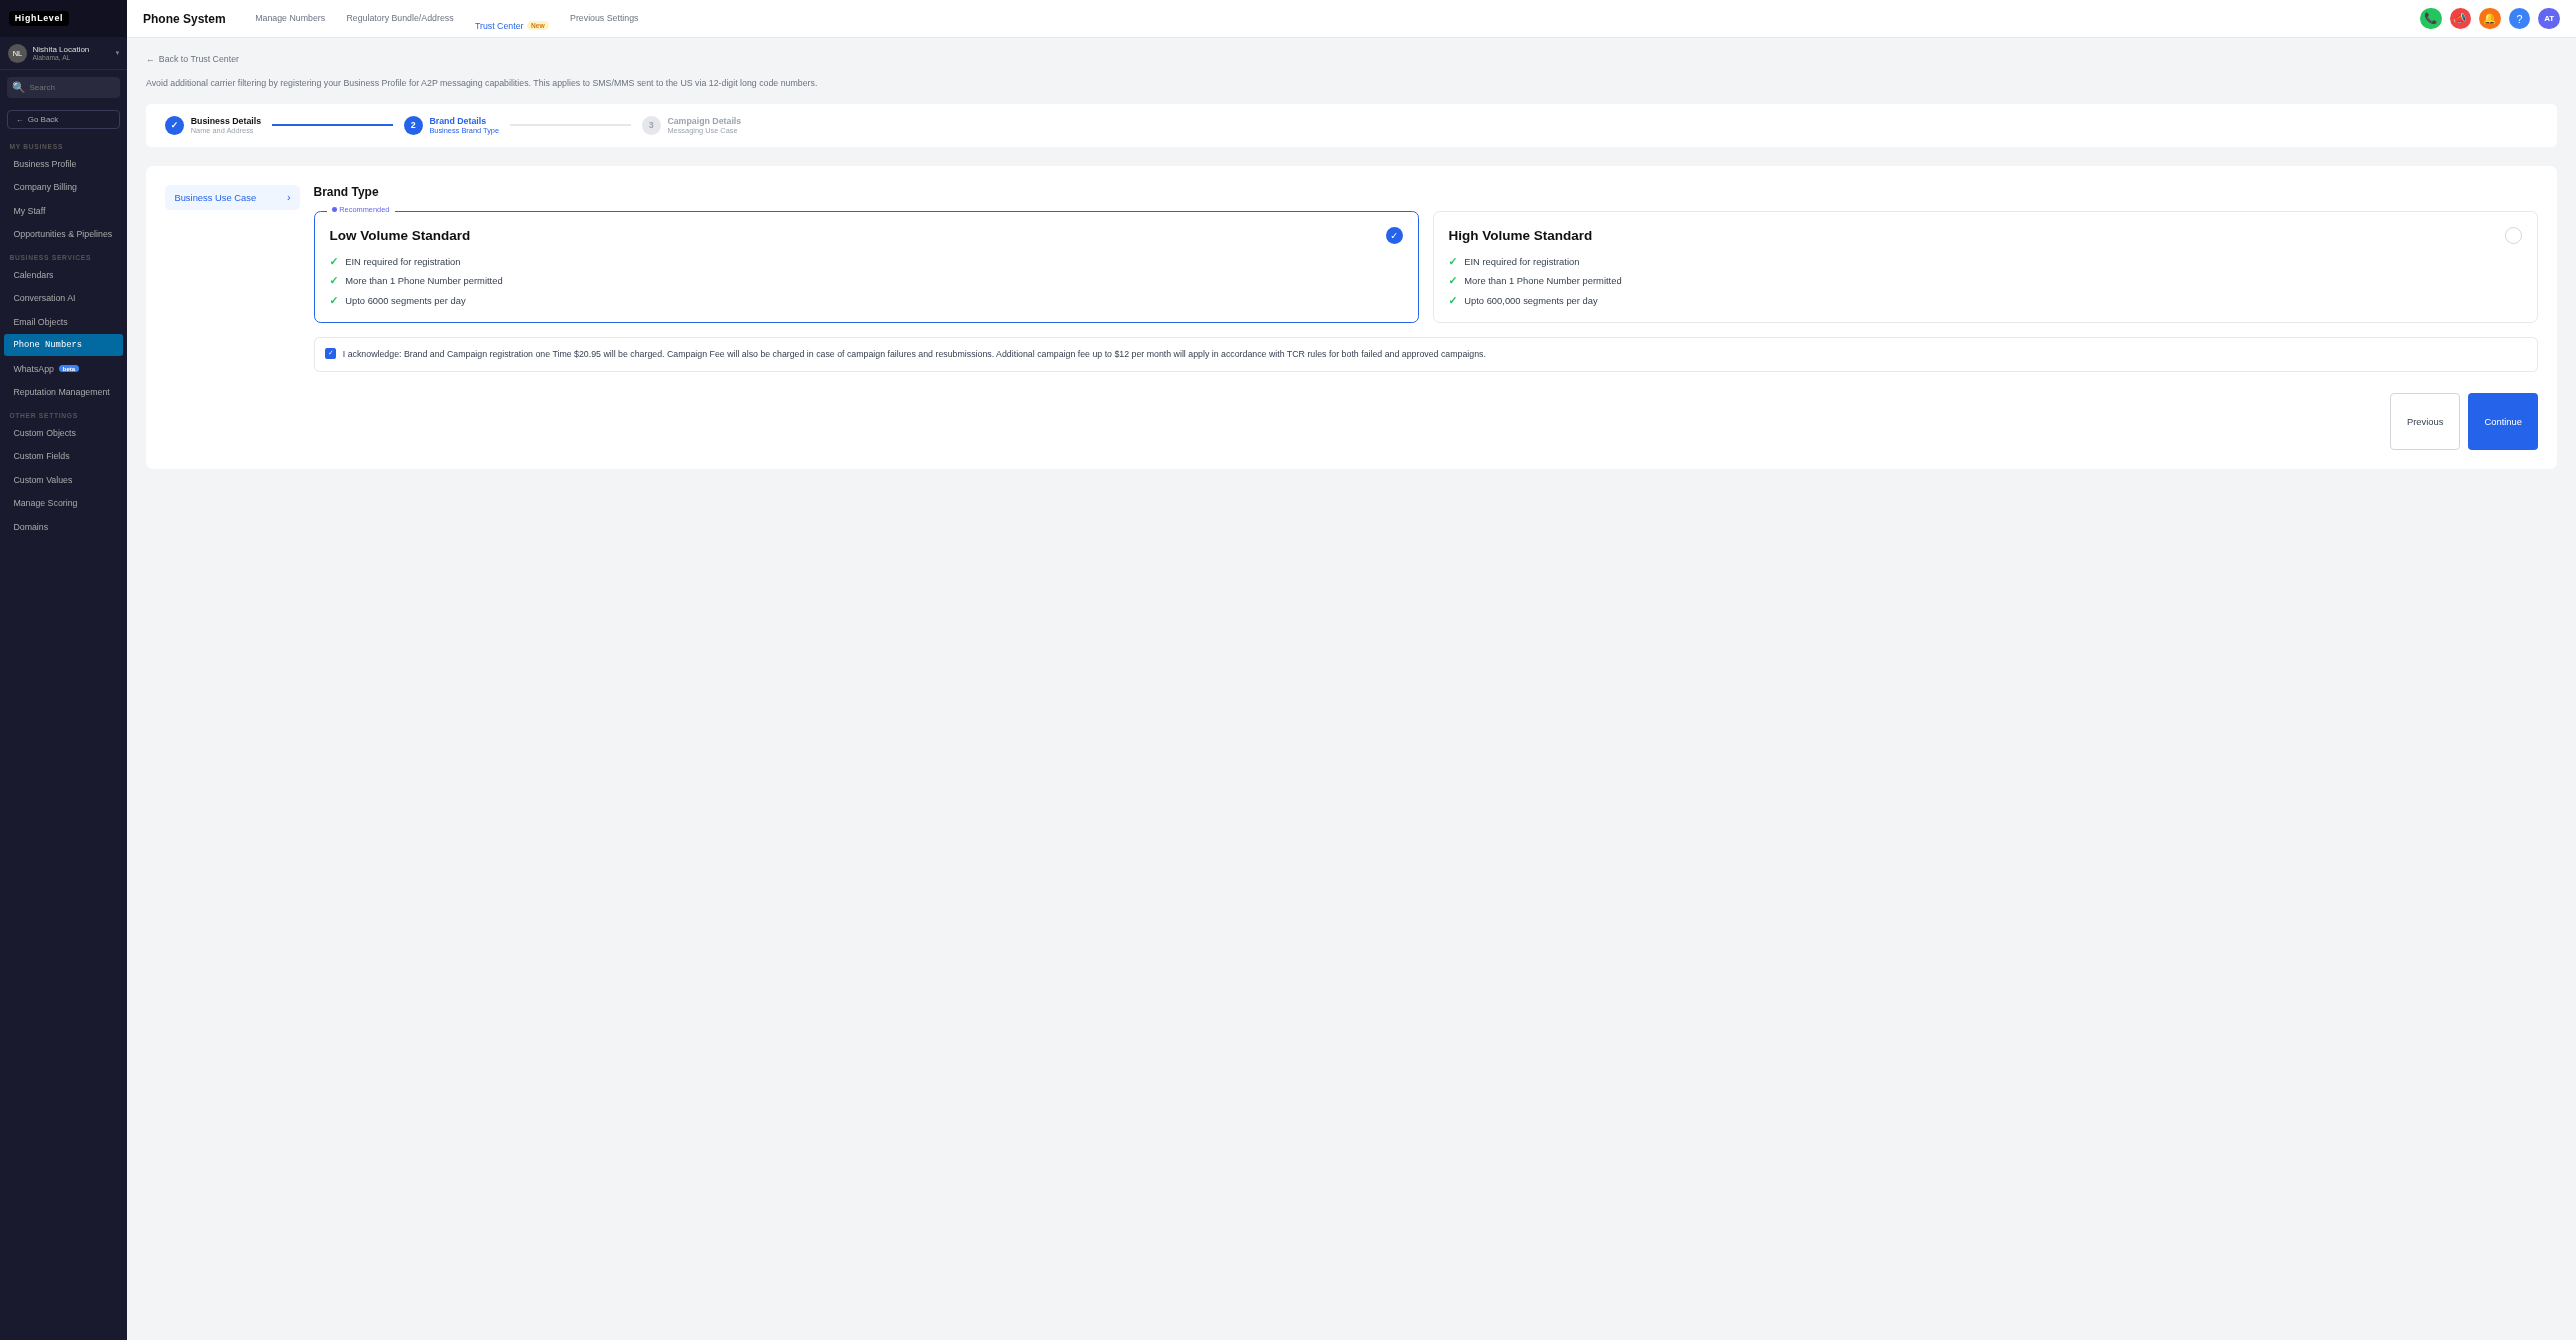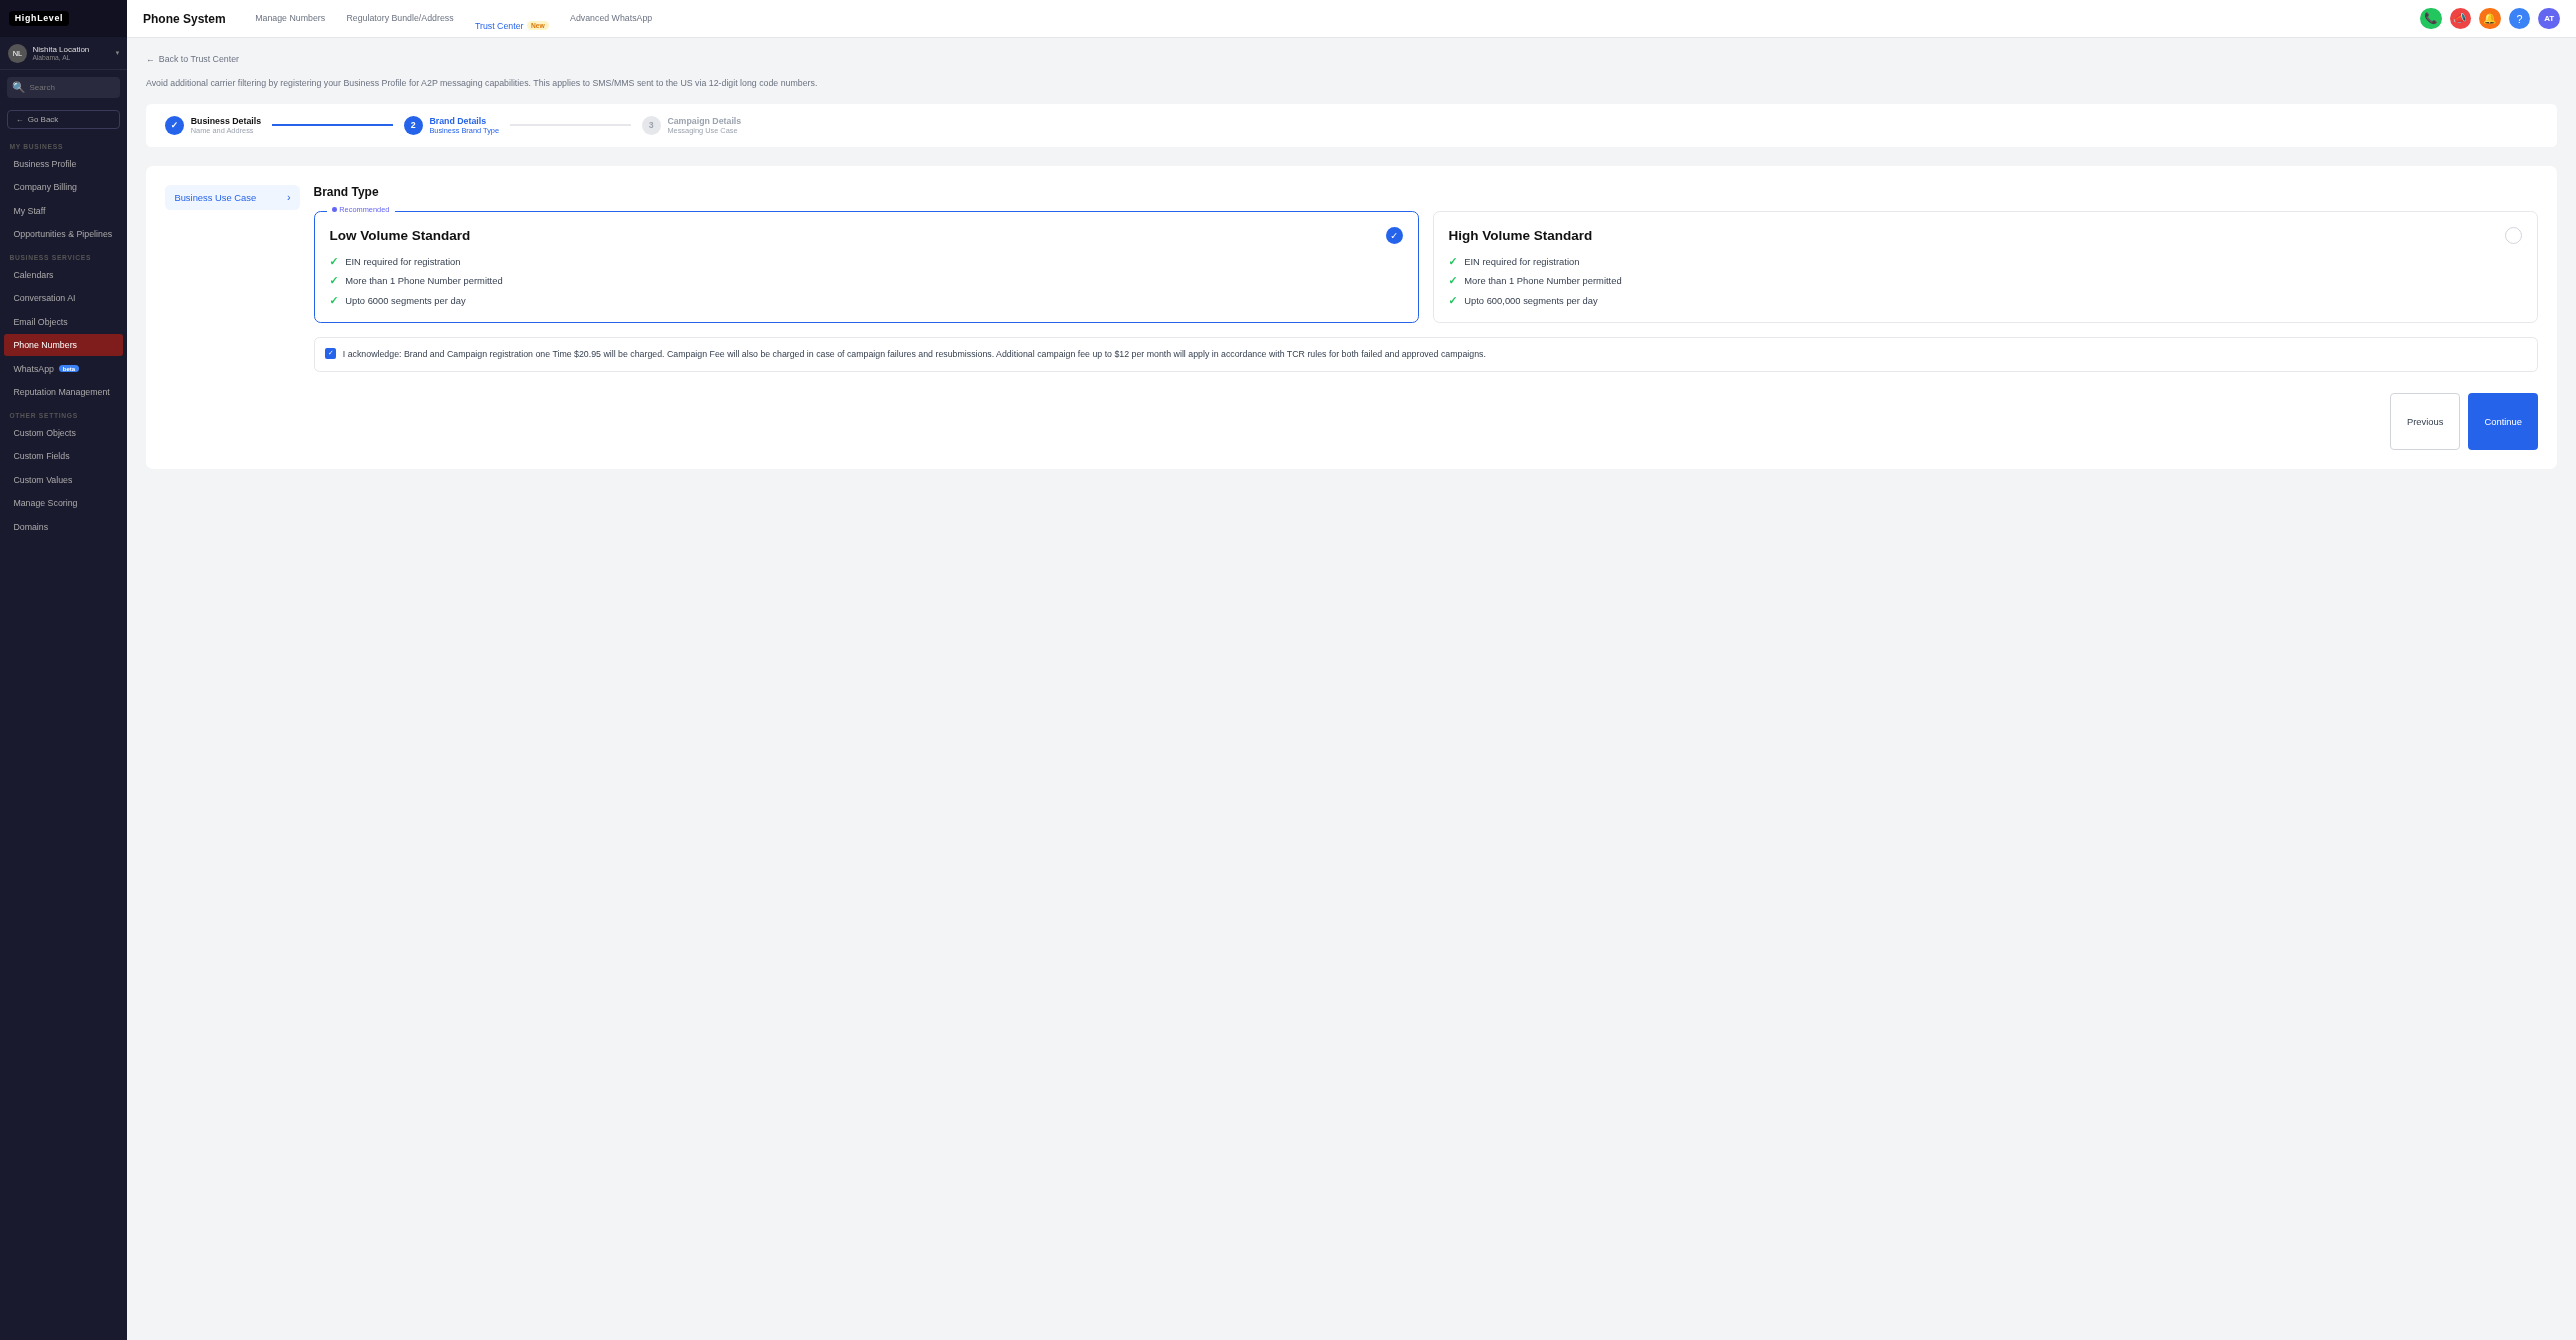--- a/index.html
+++ b/index.html
@@ -93,21 +93,21 @@
       padding: 6px 9.4px;
       font-size: 8.8px;
       color: #aaa;
       cursor: pointer;
       display: flex;
       align-items: center;
       gap: 5.4px;
       border-radius: 2.7px;
       margin: 0.7px 4px;
     }
-    .nav-item.active { background: #7f1d1d; color: #fff; }
+    .nav-item.active { background: #0369a1; color: #fff; font-family: Liberation Mono, monospace; }
     .nav-item .beta-badge {
       background: #3b82f6;
       color: #fff;
       font-size: 6px;
       padding: 0.7px 3.4px;
       border-radius: 5.4px;
       font-weight: 600;
     }
 
     
@@ -477,21 +477,21 @@
       <span>Manage Numbers</span>
     </div>
     <div class="nav-tab">
       <span>Regulatory Bundle/Address</span>
     </div>
     <div class="nav-tab active">
       <span>Trust Center</span>
       <span class="new-badge">New</span>
     </div>
     <div class="nav-tab">
-      <span>Advanced WhatsApp</span>
+      <span>Previous Settings</span>
     </div>
     <div class="topnav-spacer"></div>
     <div class="topnav-icons">
       <div class="top-icon icon-green">📞</div>
       <div class="top-icon icon-red">📣</div>
       <div class="top-icon icon-orange">🔔</div>
       <div class="top-icon icon-blue">?</div>
       <div class="avatar-top">AT</div>
     </div>
   </div>

